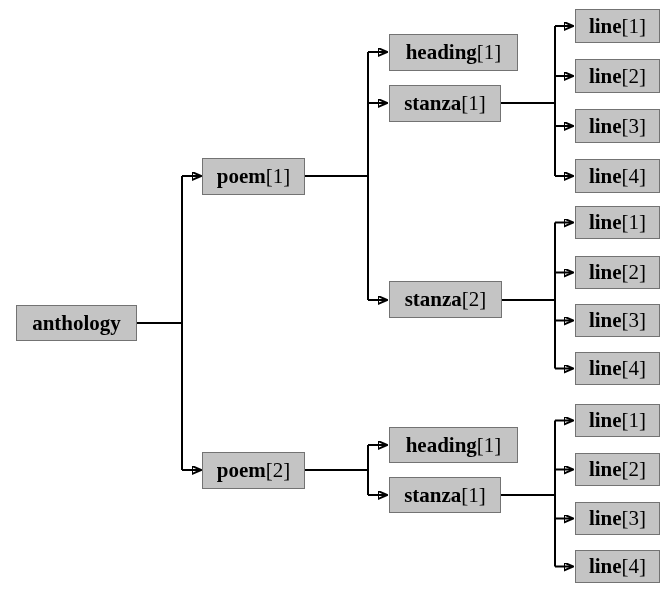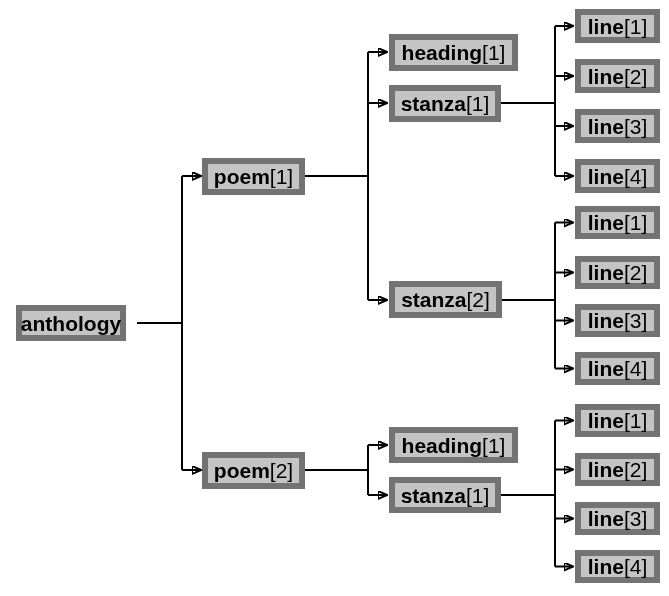--- a/index.html
+++ b/index.html
@@ -23,25 +23,25 @@
   .edges path {
     stroke: #000000;
     stroke-width: 2;
     fill: none;
   }
   .node {
     position: absolute;
     z-index: 2;
     box-sizing: border-box;
     background: #c4c4c4;
-    border: 6px solid #737373;
+    border: 1px solid #737373;
     display: flex;
     align-items: center;
     justify-content: center;
-    font-family: Liberation Sans, sans-serif;
+    font-family: Liberation Serif, serif;
     font-size: 21px;
     color: #000000;
     white-space: nowrap;
     line-height: 1;
   }
   .node .nm { font-weight: bold; }
   .node .idx { font-weight: normal; }
 </style>
 </head>
 <body>
@@ -86,21 +86,21 @@
     <path d="M368,495 H386" marker-end="url(#arrow)"></path>
 
     <path d="M501,495 H555"></path>
     <path d="M555,420.5 V566.5"></path>
     <path d="M555,420.5 H572" marker-end="url(#arrow)"></path>
     <path d="M555,469.5 H572" marker-end="url(#arrow)"></path>
     <path d="M555,518.5 H572" marker-end="url(#arrow)"></path>
     <path d="M555,566.5 H572" marker-end="url(#arrow)"></path>
   </svg>
 
-  <div class="node" style="left:16px;top:305px;width:110px;height:36px">
+  <div class="node" style="left:16px;top:305px;width:121px;height:36px">
       <span class="nm">anthology</span>
       <span class="idx"></span>
     </div>
 
   <div class="node" style="left:202px;top:158px;width:103px;height:37px">
       <span class="nm">poem</span>
       <span class="idx">[1]</span>
     </div>
   <div class="node" style="left:202px;top:452px;width:103px;height:37px">
       <span class="nm">poem</span>

